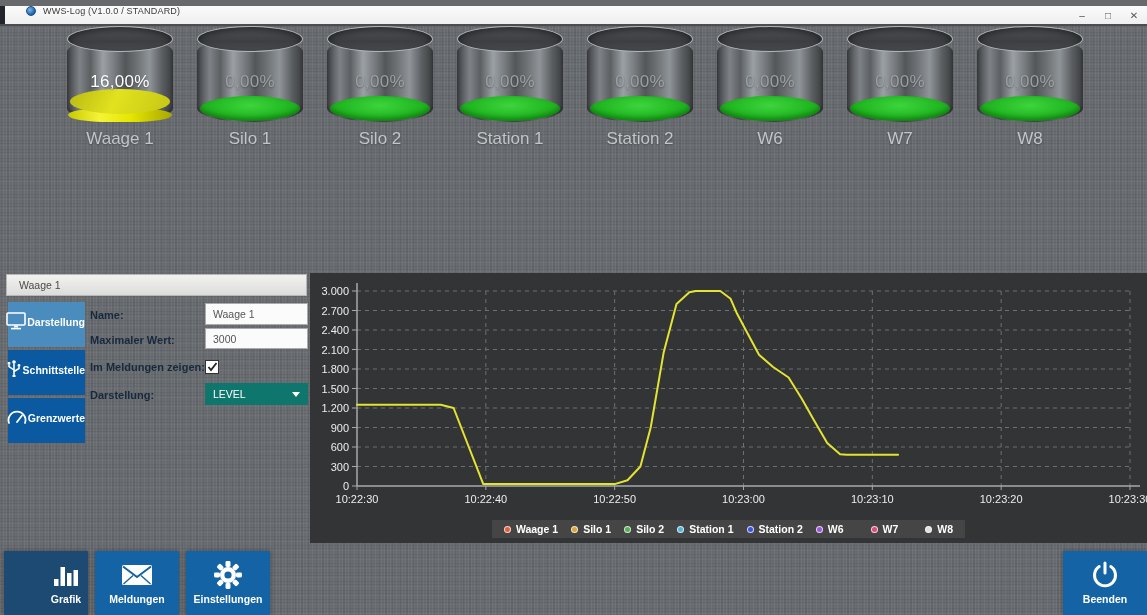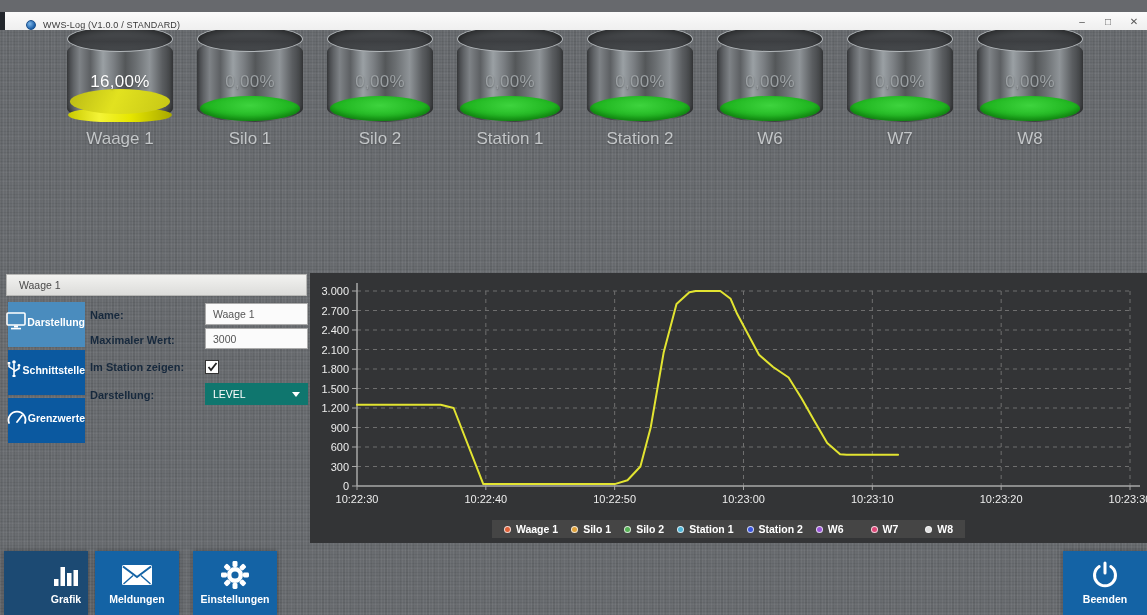--- a/index.html
+++ b/index.html
@@ -1,22 +1,22 @@
 <!DOCTYPE html>
 <html><head>
 <meta charset="utf-8">
 <style>
   * { margin:0; padding:0; box-sizing:border-box; }
   html,body { width:1147px; height:615px; overflow:hidden; background:#2a2a2a;
               font-family:"Liberation Sans", sans-serif; }
   #app { position:relative; width:1147px; height:615px; overflow:hidden; background:#67696d; }
 
   
-  .titlebar { position:absolute; top:12px; left:0; width:1147px; height:18px;
-              background:linear-gradient(180deg,#fbfbfb,#efefef); display:flex; align-items:flex-end; z-index:30; }
+  .titlebar { position:absolute; top:6px; left:0; width:1147px; height:18px;
+              background:linear-gradient(180deg,#fbfbfb,#efefef); display:flex; align-items:flex-start; z-index:30; }
   .titlebar .edge { position:absolute; left:0; top:0; width:5px; height:18px; background:#22262c; }
   .app-icon { width:10px; height:10px; border-radius:50%; margin-left:26px;
               background:radial-gradient(circle at 35% 35%, #7db6e8, #1c5fa8 70%);
               border:1px solid #1a4f8c; flex:0 0 auto; }
   .title-text { font-size:9px; color:#3a3a3a; margin-left:7px; letter-spacing:.2px; }
   .win-controls { position:absolute; right:0; top:0; height:18px; display:flex; }
   .win-btn { width:26px; height:18px; display:flex; align-items:center; justify-content:center;
              color:#555; font-size:10px; cursor:default; }
 
   
@@ -227,21 +227,21 @@
       <span class="tab-label">Grenzwerte</span>
     </div>
   </div>
 
   <div class="form-label" style="top:309px;">Name:</div>
   <input class="form-input" style="top: 303px;" value="Waage 1">
 
   <div class="form-label" style="top:334px;">Maximaler Wert:</div>
   <input class="form-input" style="top: 328px; height: 21px;" value="3000">
 
-  <div class="form-label" style="top:361px;">Im Station zeigen:</div>
+  <div class="form-label" style="top:361px;">Im Meldungen zeigen:</div>
   <div class="checkbox">
     <svg width="11" height="10" viewBox="0 0 11 10">
         <polyline points="1.5,5 4,8 9.5,1" fill="none" stroke="#222" stroke-width="1.8"></polyline>
       </svg>
   </div>
 
   <div class="form-label" style="top:389px;">Darstellung:</div>
   <div class="dropdown">
     <span class="dd-value">LEVEL</span>
     <span class="dd-arrow"></span>
@@ -356,21 +356,21 @@
     <span class="tb-icon">
       <svg width="32" height="22" viewBox="0 0 32 22">
           <rect x="1" y="1" width="30" height="20" rx="1.5" fill="#fff"></rect>
           <polyline points="2,2.5 16,13 30,2.5" fill="none" stroke="#1463a5" stroke-width="2"></polyline>
           <line x1="2.5" y1="20" x2="12" y2="11.5" stroke="#1463a5" stroke-width="1.4"></line>
           <line x1="29.5" y1="20" x2="20" y2="11.5" stroke="#1463a5" stroke-width="1.4"></line>
         </svg>
     </span>
     <span class="tb-label">Meldungen</span>
   </div>
-  <div class="tool-btn" style="left:193px;">
+  <div class="tool-btn" style="left:186px;">
     <span class="tb-icon">
       <svg width="28" height="28" viewBox="0 0 28 28">
         <g fill="#fff">
           <circle cx="14" cy="14" r="8"></circle>
           <g>
             <rect x="11.5" y="0" width="5" height="6" rx="1.4"></rect>
             <rect x="11.5" y="22" width="5" height="6" rx="1.4"></rect>
             <rect x="0" y="11.5" width="6" height="5" rx="1.4"></rect>
             <rect x="22" y="11.5" width="6" height="5" rx="1.4"></rect>
             <rect x="11.5" y="0" width="5" height="6" rx="1.4" transform="rotate(45 14 14)"></rect>

